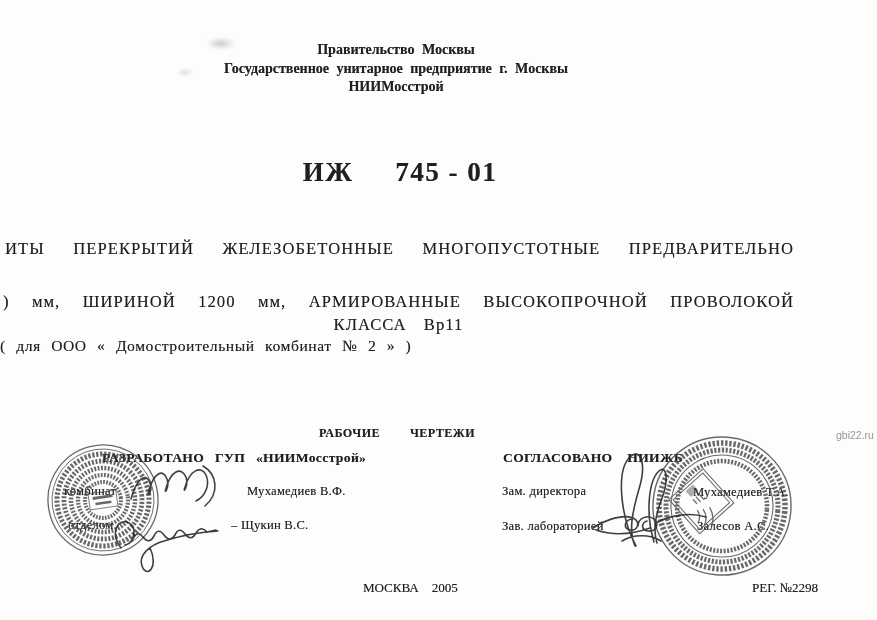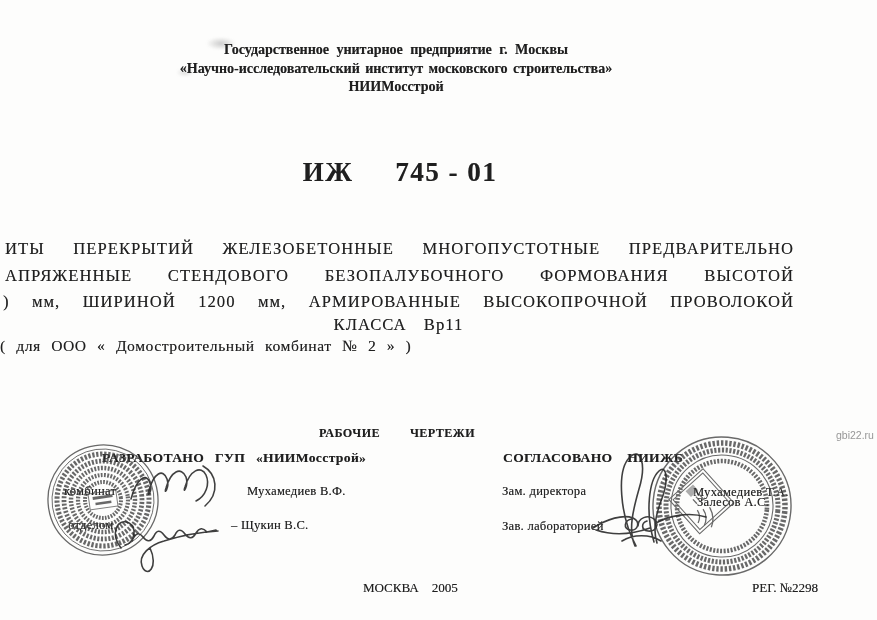--- a/index.html
+++ b/index.html
@@ -42,21 +42,21 @@
   .hl { left:102px;  top:450px; word-spacing:7px; }
   .hr { left:503px; top:450px; word-spacing:11px; }
   .small { font-size:12.5px; letter-spacing:0.3px; }
   .lab1l { left:64px;  top:484px; }
   .nam1l { left:247px; top:484px; }
   .lab2l { left:68px;  top:518px; }
   .nam2l { left:231px; top:518px; }
   .lab1r { left:502px; top:484px; }
   .nam1r { left:693px; top:485px; }
   .lab2r { left:502px; top:519px; }
-  .nam2r { left:697px; top:495px; }
+  .nam2r { left:697px; top:519px; }
 
   
   .city-year { left:363px; top:580px; font-size:13px; }
   .city-year .yr { margin-left:13px; }
   .reg { left:752px; top:580px; font-size:13px; }
 
   .watermark { left:836px; top:429px; font-size:10.5px; color:#979797;
                font-family:"Liberation Sans","DejaVu Sans",sans-serif; }
 
   .smudge { left:206px; top:37px; width:30px; height:13px;
@@ -70,31 +70,30 @@
 </style>
 </head>
 <body>
 
 <div class="page">
 
   <div class="abs smudge"></div>
   <div class="abs smudge2"></div>
 
   <div class="abs header scan">
+    <div>Правительство Москвы</div>
     <div>Государственное унитарное предприятие г. Москвы</div>
-    <div class="h3">«Научно-исследовательский институт московского строительства»</div>
     <div>НИИМосстрой</div>
   </div>
 
   <div class="abs doc-code scan">
     <span class="series">ИЖ</span><span>745 - 01</span>
   </div>
 
   <div class="abs tl t1 just scan">ИТЫ ПЕРЕКРЫТИЙ ЖЕЛЕЗОБЕТОННЫЕ МНОГОПУСТОТНЫЕ ПРЕДВАРИТЕЛЬНО</div>
-  <div class="abs tl t2 just scan">АПРЯЖЕННЫЕ СТЕНДОВОГО БЕЗОПАЛУБОЧНОГО ФОРМОВАНИЯ ВЫСОТОЙ</div>
   <div class="abs tl t3 just scan">) мм, ШИРИНОЙ 1200 мм, АРМИРОВАННЫЕ ВЫСОКОПРОЧНОЙ ПРОВОЛОКОЙ</div>
   <div class="abs tl t4 scan">КЛАССА Вр11</div>
   <div class="abs tl t5 scan">( для ООО « Домостроительный комбинат № 2 » )</div>
 
   <div class="abs doc-type scan">
     <span class="w1">РАБОЧИЕ</span><span>ЧЕРТЕЖИ</span>
   </div>
 
   <div class="abs heading hl scan">РАЗРАБОТАНО ГУП «НИИМосстрой»</div>
   <div class="abs small lab1l scan">комбинат</div>

